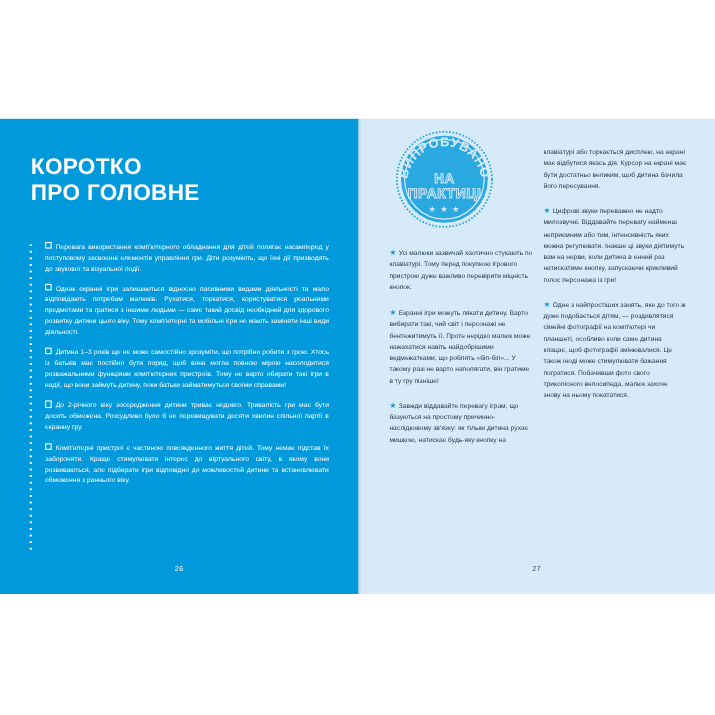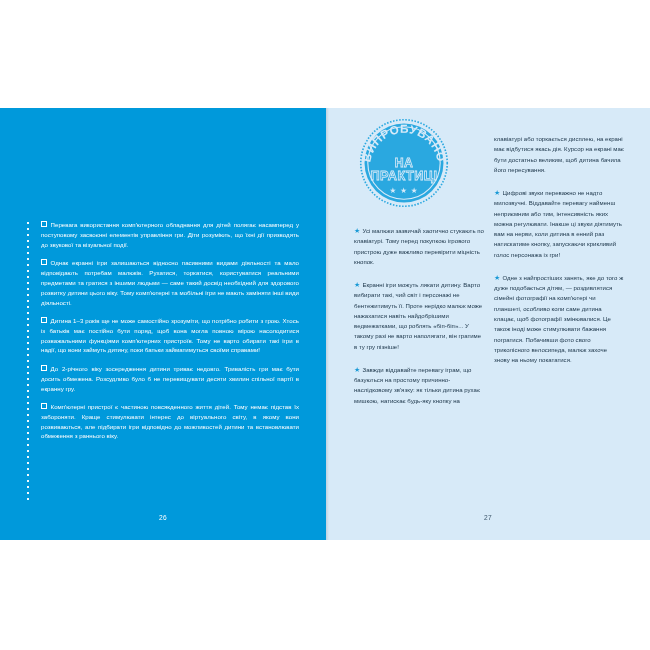--- a/index.html
+++ b/index.html
@@ -176,20 +176,22 @@
 </head>
 <body>
 
 <div id="canvas">
 
   <div id="spread">
 
     <div class="page-left">
 
       <div class="title-block">
+        <span class="tline">КОРОТКО</span>
+        <span class="tline">ПРО ГОЛОВНЕ</span>
       </div>
 
       <div class="dot-rail"></div>
 
       <div class="left-body">
         <p class="lpara"><span class="sqb"></span><span>Перевага використання комп'ютерного обладнання для дітей полягає насамперед у поступовому засвоєнні елементів управління гри. Діти розуміють, що їхні дії призводять до звукової та візуальної події.</span></p>
         <p class="lpara"><span class="sqb"></span><span>Однак екранні ігри залишаються відносно пасивними видами діяльності та мало відповідають потребам малюків. Рухатися, торкатися, користуватися реальними предметами та гратися з іншими людьми — саме такий досвід необхідний для здорового розвитку дитини цього віку. Тому комп'ютерні та мобільні ігри не мають заміняти інші види діяльності.</span></p>
         <p class="lpara"><span class="sqb"></span><span>Дитина 1–3 років ще не може самостійно зрозуміти, що потрібно робити з грою. Хтось із батьків має постійно бути поряд, щоб вона могла повною мірою насолодитися розважальними функціями комп'ютерних пристроїв. Тому не варто обирати такі ігри в надії, що вони займуть дитину, поки батьки займатимуться своїми справами!</span></p>
         <p class="lpara"><span class="sqb"></span><span>До 2-річного віку зосередження дитини триває недовго. Тривалість гри має бути досить обмежена. Розсудливо було б не перевищувати десяти хвилин спільної партії в екранну гру.</span></p>
         <p class="lpara"><span class="sqb"></span><span>Комп'ютерні пристрої є частиною повсякденного життя дітей. Тому немає підстав їх забороняти. Краще стимулювати інтерес до віртуального світу, в якому вони розвиваються, але підбирати ігри відповідно до можливостей дитини та встановлювати обмеження з раннього віку.</span></p>

